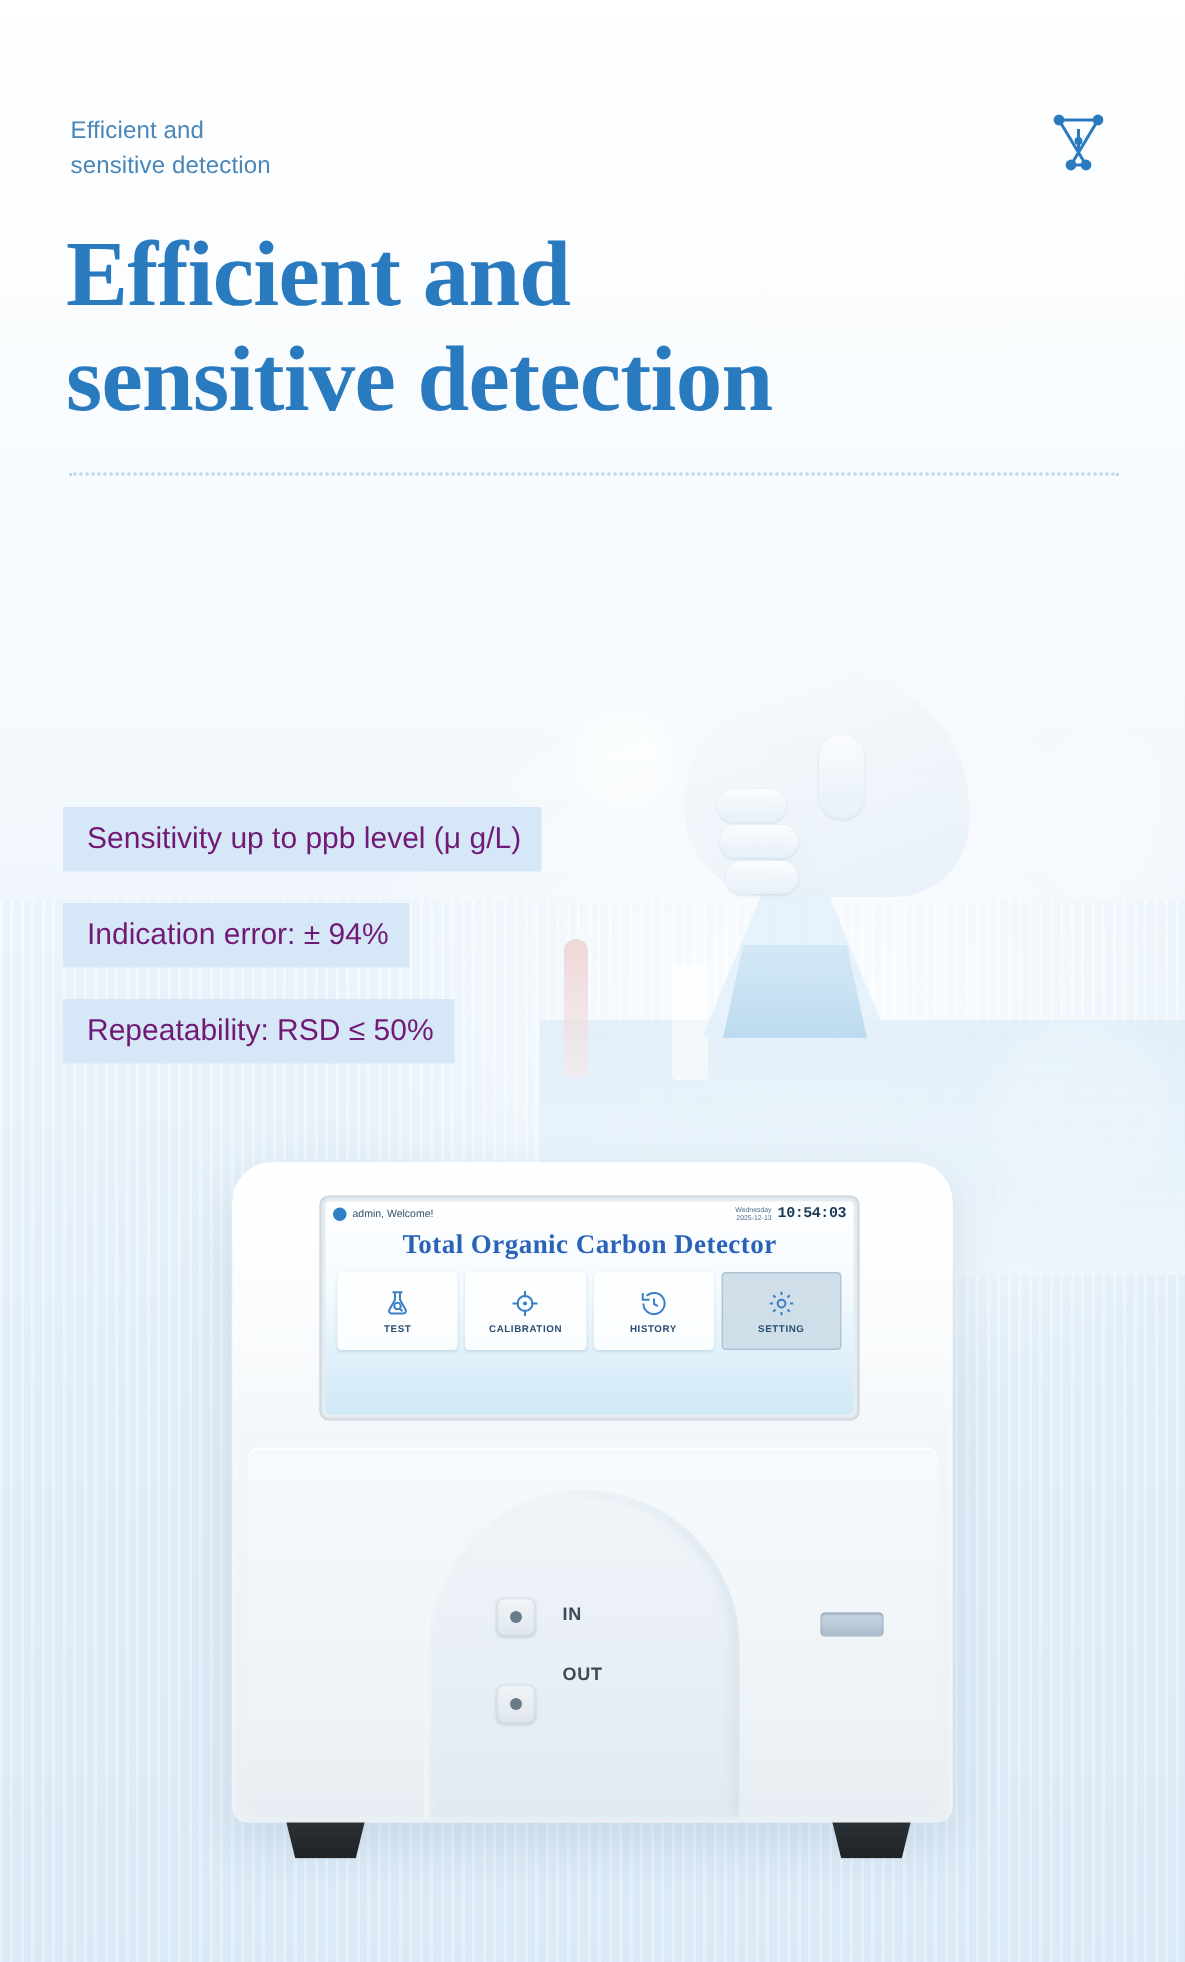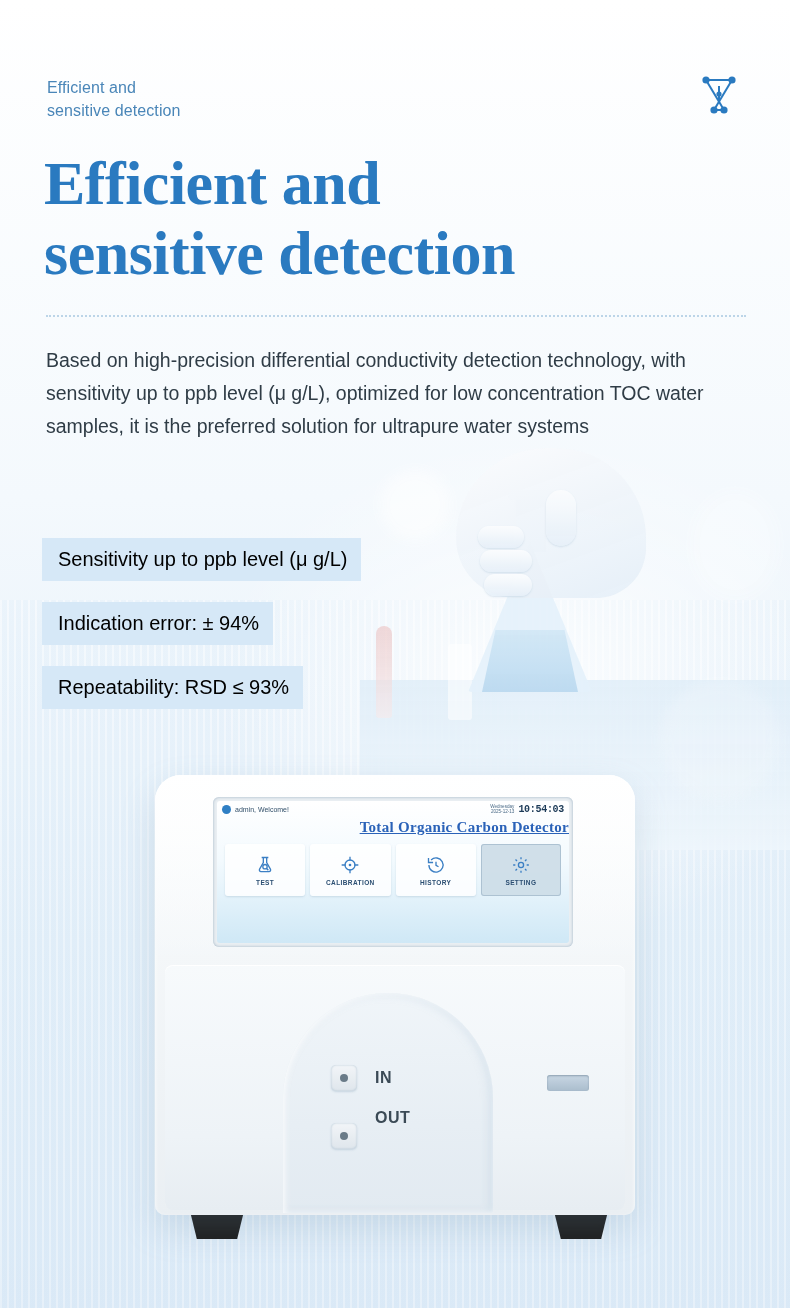--- a/index.html
+++ b/index.html
@@ -84,21 +84,21 @@
 
   
   .pills {
     position: absolute;
     left: 42px; top: 538px;
     width: 470px;
   }
   .pill {
     display: inline-block;
     background: #d6e8f7;
-    color: #000000;
+    color: #701a75;
     font-size: 20px;
     line-height: 24px;
     padding: 9px 14px 10px 16px;
     margin-bottom: 21px;
     white-space: nowrap;
   }
   .pill:nth-child(2) { margin-bottom: 21px; }
 
   
   .photo {
@@ -224,21 +224,21 @@
   .port::after {
     content: "";
     position: absolute;
     left: 9px; top: 9px;
     width: 8px; height: 8px;
     background: #6a7b88;
     border-radius: 50%;
   }
   .port-label {
     position: absolute;
-    font-size: 16px;
+    font-size: 12px;
     font-weight: bold;
     color: #3b4a56;
     letter-spacing: .5px;
   }
   .slot {
     position: absolute;
     left: 392px; top: 300px;
     width: 42px; height: 16px;
     background: linear-gradient(180deg, #c9d7e4, #aabdcd);
     border-radius: 3px;
@@ -286,28 +286,27 @@
   }
   .topbar-user { font-size: 7px; color: #33506a; }
   .topbar-right { display: flex; align-items: center; gap: 4px; }
   .topbar-date { font-size: 4.6px; color: #4a6a86; line-height: 5.4px; text-align: right; }
   .topbar-time {
     font-family: "Liberation Mono", monospace;
     font-size: 10px; font-weight: bold; color: #1c3a57;
     letter-spacing: -.3px;
   }
   .screen-title {
-    text-align: right;
+    text-align: center;
     font-family: "Liberation Serif", serif;
     font-weight: bold;
-    font-size: 15px;
+    font-size: 18px;
     color: #2a62b8;
     letter-spacing: .3px;
     margin-top: 2px;
-    text-decoration: underline;
   }
   .tiles {
     display: flex;
     gap: 5px;
     padding: 8px 8px 0 8px;
   }
   .tile {
     flex: 1;
     height: 52px;
     background: rgba(255,255,255,.82);
@@ -381,26 +380,25 @@
     </svg>
   </div>
 
   <h1 class="headline">
     <div>Efficient and</div>
     <div>sensitive detection</div>
   </h1>
 
   <div class="divider"></div>
 
-  <p class="lede">Based on high-precision differential conductivity detection technology, with sensitivity up to ppb level (μ g/L), optimized for low concentration TOC water samples, it is the preferred solution for ultrapure water systems</p>
 
   <div class="pills">
     <div class="pill">Sensitivity up to ppb level (μ g/L)</div>
     <div class="pill">Indication error: ± 94%</div>
-    <div class="pill">Repeatability: RSD ≤ 93%</div>
+    <div class="pill">Repeatability: RSD ≤ 50%</div>
   </div>
 
   <div class="device">
     <div class="foot" style="left:34px;top:432px;"></div>
     <div class="foot" style="left:398px;top:432px;"></div>
 
     <div class="device-body">
       <div class="device-top-shade"></div>
       <div class="device-lower"></div>
       <div class="dome"></div>

